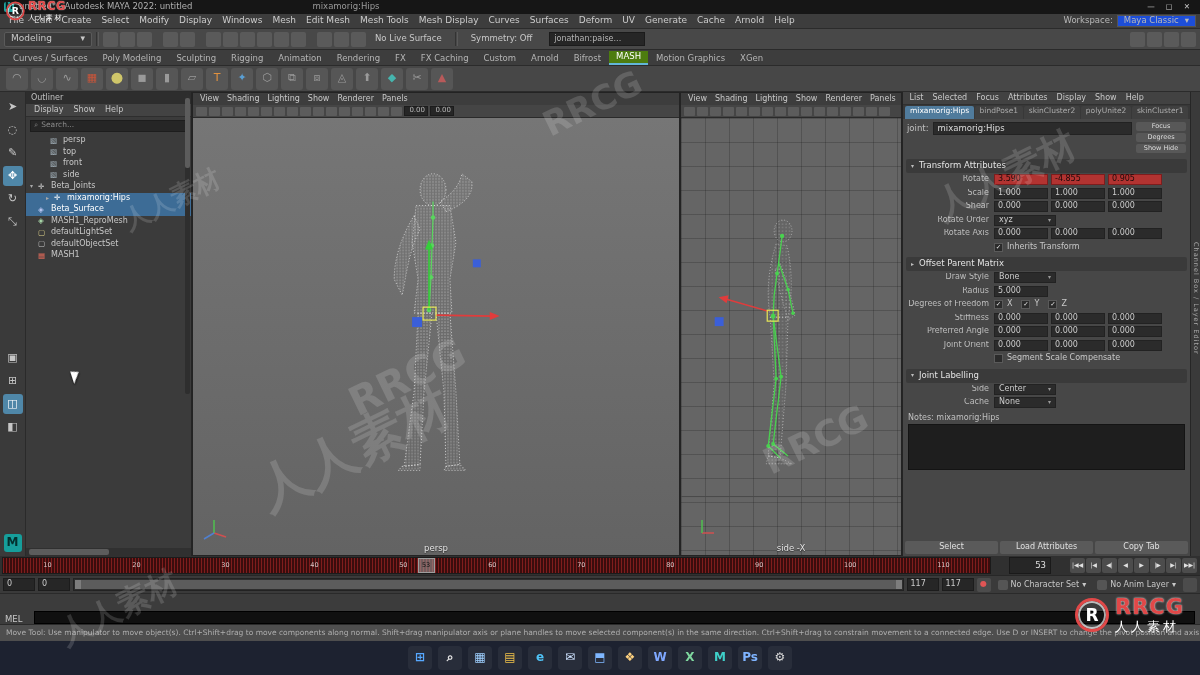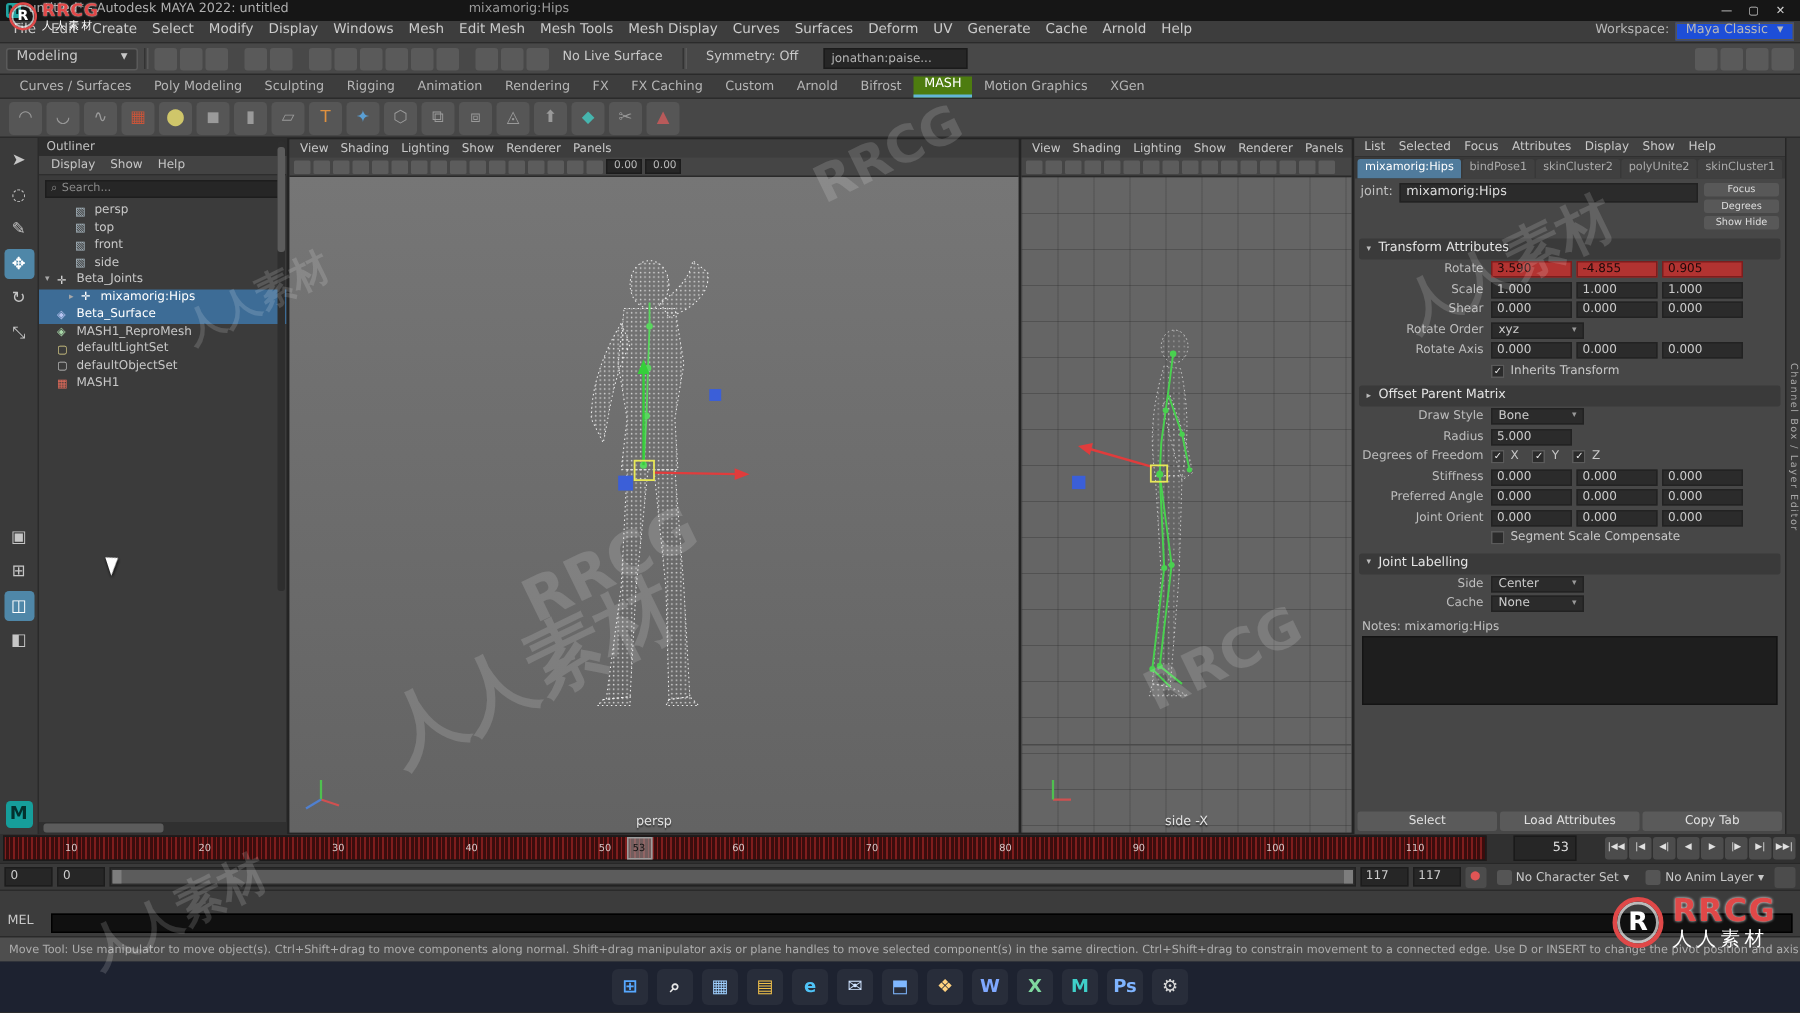--- a/index.html
+++ b/index.html
@@ -116,21 +116,21 @@
   .rr-field{width:32px;height:13px;background:#262626;border:1px solid #1c1c1c;font-size:8px;color:#ccc;display:flex;align-items:center;padding:0 3px;flex:none}
   .rr-slider{flex:1;height:13px;background:#2e2e2e;border:1px solid #222;position:relative}
   .rr-bar{position:absolute;left:1px;right:1px;top:1px;bottom:1px;background:#5c5c5c}
   .rr-grip{position:absolute;top:1px;bottom:1px;width:6px;background:#7d7d7d}
   .rr-icon{width:14px;height:14px;background:#4c4c4c;border-radius:2px;flex:none;display:flex;align-items:center;justify-content:center;font-size:8px}
   .rr-icon.red{color:#e05555}
   .rr-dd{display:flex;align-items:flex-end;gap:3px;font-size:8px;color:#c8c8c8;padding:0 4px;white-space:nowrap}
   .rr-dd .sq{width:10px;height:10px;background:#555;border-radius:2px}
   
   .spacer-row{position:absolute;left:0;top:593px;right:0;height:13px;background:#3c3c3c;border-top:1px solid #2a2a2a}
-  .melrow{position:absolute;left:0;top:606px;right:0;height:18px;background:#3c3c3c;display:flex;align-items:center;gap:5px;padding:0 5px}
+  .melrow{position:absolute;left:0;top:606px;right:0;height:18px;background:#3c3c3c;display:flex;align-items:flex-end;gap:5px;padding:0 5px}
   .mel-label{font-size:8.5px;width:24px;color:#c8c8c8}
   .mel-input{flex:1;height:13px;background:#101010;border:1px solid #000}
   .helprow{position:absolute;left:0;top:624px;right:0;height:17px;background:#4e4e4e;border-top:1px solid #2a2a2a;display:flex;align-items:center;padding:0 6px;font-size:7.5px;color:#aeaeae;white-space:nowrap;overflow:hidden}
   
   .taskbar{position:absolute;left:0;top:641px;right:0;height:34px;background:#1d2230;display:flex;align-items:center;justify-content:center;gap:6px}
   .tb-app{width:24px;height:24px;border-radius:4px;background:rgba(255,255,255,.05);display:flex;align-items:center;justify-content:center;font-size:12px;font-weight:bold}
   
   .wm-layer{position:absolute;inset:0;pointer-events:none;z-index:50}
   .wm{position:absolute;font-weight:bold;color:rgba(255,255,255,.15);transform:rotate(-26deg);white-space:nowrap}
   .wm:nth-of-type(1){left:250px;top:420px;font-size:52px}

